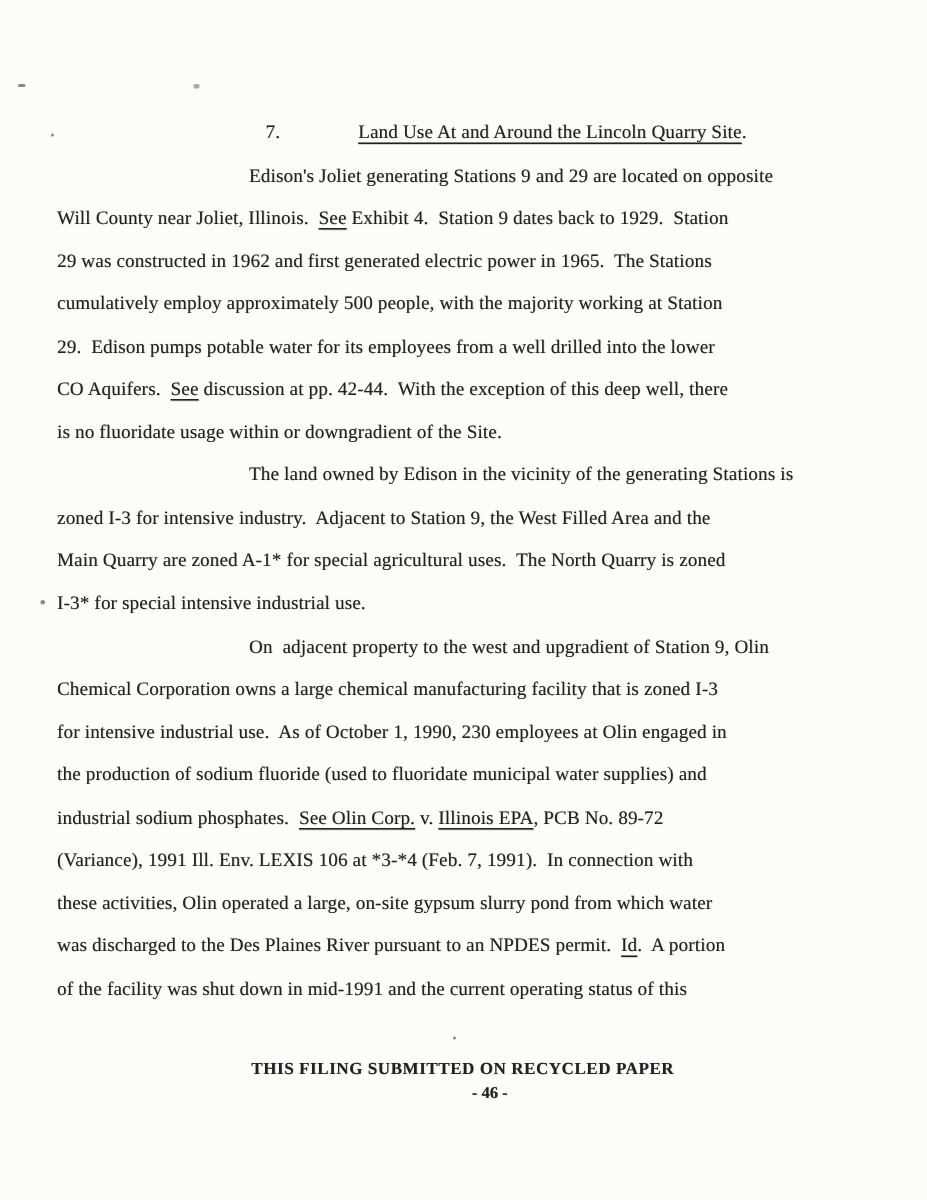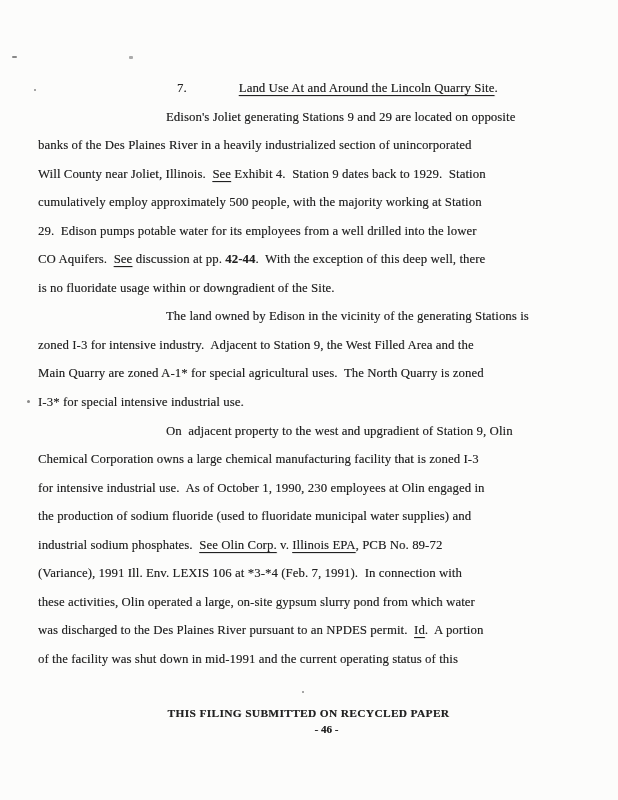--- a/index.html
+++ b/index.html
@@ -35,21 +35,21 @@
     margin-left: 139px;
     margin-right: 52px;
   }
   .heading .h-title .s-u,
   .s-u {
     text-decoration: underline;
     text-decoration-thickness: 1px;
     text-underline-offset: 2.5px;
   }
   .s-b {
-    font-weight: 700;
+    font-weight: 400;
     text-align: center;
   }
   .para .line.first {
     text-indent: 128px;
   }
   .footer {
     position: absolute;
     left: 0;
     top: 706px;
     width: 617px;
@@ -87,22 +87,22 @@
 
 <div class="page">
 
   <div class="content">
     <div class="line heading">
       <span class="h-num">7.</span><span class="h-title"><span class="s-u">Land Use At and Around the Lincoln Quarry Site</span><span>.</span></span>
     </div>
 
   <div class="para">
         <div class="line first"><span>Edison's Joliet generating Stations 9 and 29 are located on opposite</span></div>
-        <div class="line"><span>banks of the Des Plaines River in a heavily industrialized section of unincorporated</span></div>
         <div class="line"><span>Will County near Joliet, Illinois.&nbsp; </span><span class="s-u">See</span><span> Exhibit 4.&nbsp; Station 9 dates back to 1929.&nbsp; Station</span></div>
+        <div class="line"><span>29 was constructed in 1962 and first generated electric power in 1965.&nbsp; The Stations</span></div>
         <div class="line"><span>cumulatively employ approximately 500 people, with the majority working at Station</span></div>
         <div class="line"><span>29.&nbsp; Edison pumps potable water for its employees from a well drilled into the lower</span></div>
         <div class="line"><span>CO Aquifers.&nbsp; </span><span class="s-u">See</span><span> discussion at pp. </span><span class="s-b">42-44</span><span>.&nbsp; With the exception of this deep well, there</span></div>
         <div class="line"><span>is no fluoridate usage within or downgradient of the Site.</span></div>
       </div>
       <div class="para">
         <div class="line first"><span>The land owned by Edison in the vicinity of the generating Stations is</span></div>
         <div class="line"><span>zoned I-3 for intensive industry.&nbsp; Adjacent to Station 9, the West Filled Area and the</span></div>
         <div class="line"><span>Main Quarry are zoned A-1* for special agricultural uses.&nbsp; The North Quarry is zoned</span></div>
         <div class="line"><span>I-3* for special intensive industrial use.</span></div>

